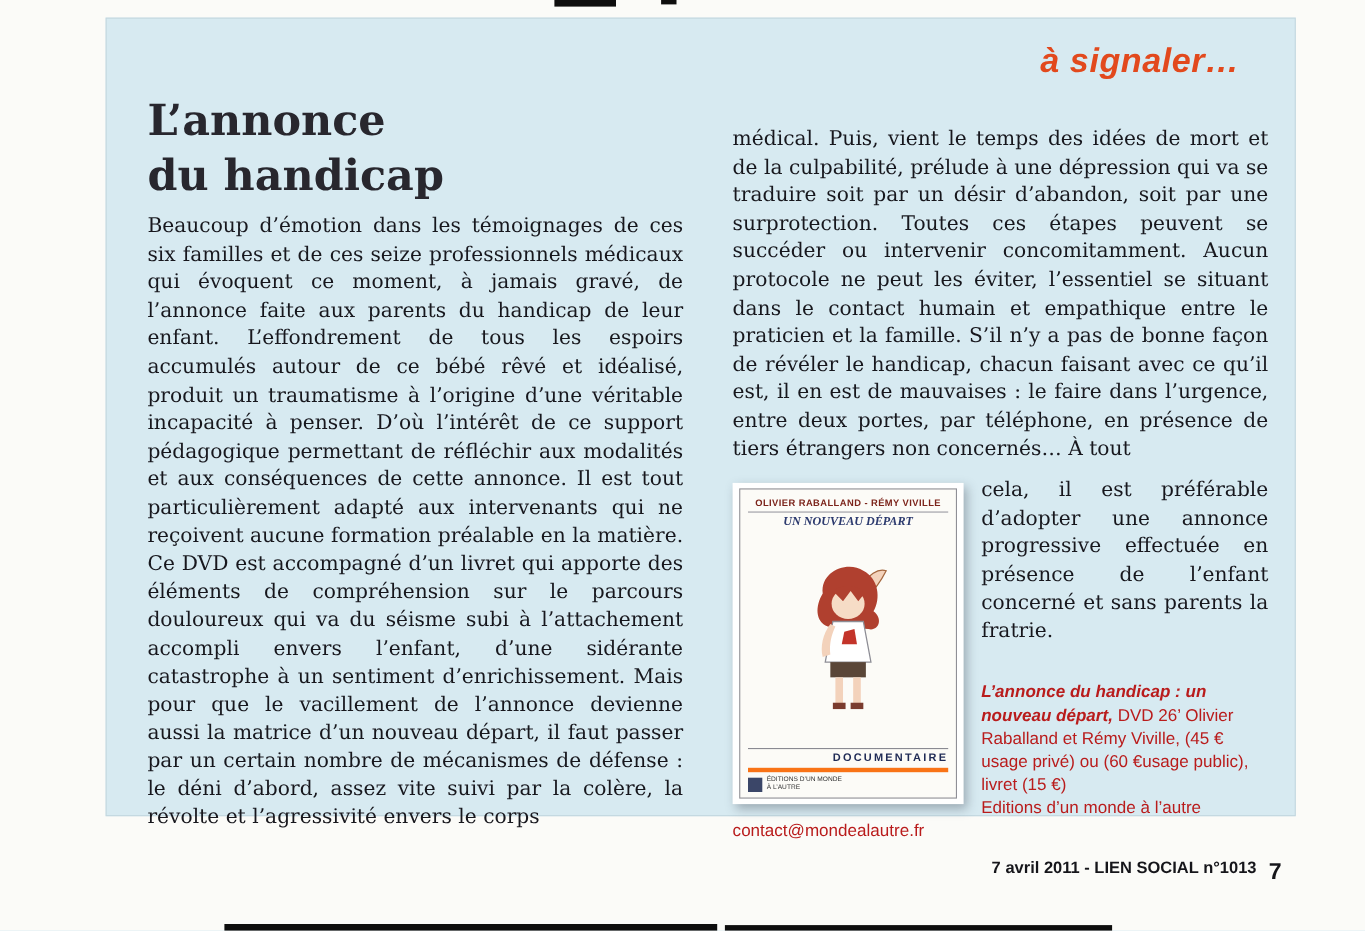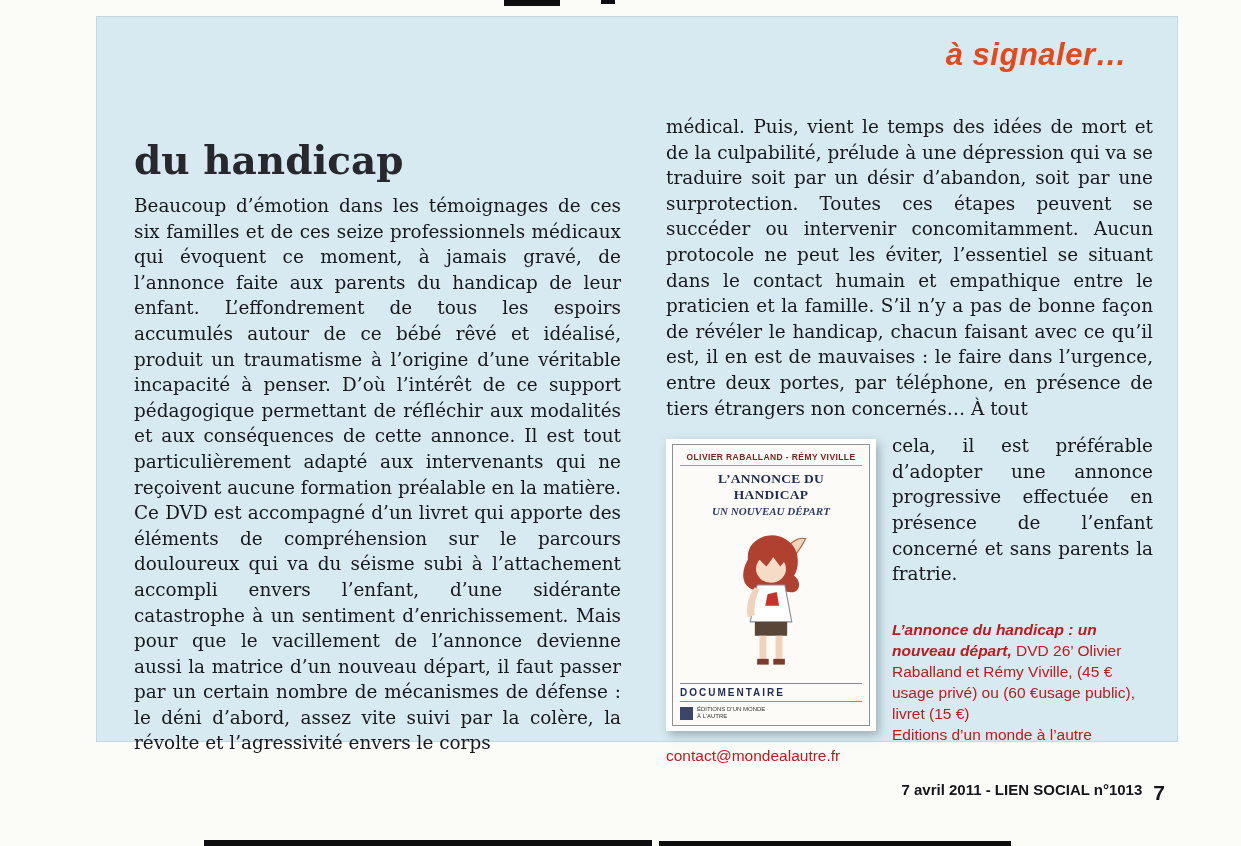--- a/index.html
+++ b/index.html
@@ -51,22 +51,22 @@
     font-family:"Liberation Serif", serif; font-size:13.5px; font-weight:700;
     color:#1f2a55; text-align:center; margin-top:5px; letter-spacing:.2px;
   }
   .cov-sub {
     font-family:"Liberation Serif", serif; font-style:italic; font-size:11px;
     font-weight:700; color:#2c3a6e; text-align:center; margin-top:2px;
   }
   .illo { flex:1; display:flex; align-items:center; justify-content:center; }
   .banner {
     font-family:"Liberation Sans", sans-serif; font-size:10px; font-weight:700;
-    letter-spacing:2px; color:#1f2a55; text-align:left; padding:3px 0;
-    border-top:1px solid #8a8a92; border-bottom:1px solid #f97316;
+    letter-spacing:2px; color:#1f2a55; text-align:right; padding:3px 0;
+    border-top:1px solid #8a8a92; border-bottom:4px solid #f97316;
   }
   .pub { display:flex; align-items:center; gap:4px; margin-top:4px; }
   .pub-logo { width:13px; height:13px; background:#3b4668; flex:0 0 auto; }
   .pub-text {
     font-family:"Liberation Sans", sans-serif; font-size:6px; line-height:7px;
     color:#333; text-transform:uppercase; width:70px;
   }
   .caption {
     font-family:"Liberation Sans", sans-serif; font-size:15.5px;
     line-height:21px; color:#b91c1c; margin-top:32px;
@@ -87,37 +87,36 @@
 </head>
 <body>
 
 <div>
 
   <div class="panel">
 
     <div class="signaler">à signaler…</div>
 
     <h1 class="title">
-      <br>
+      <span>L’annonce</span><br>
       <span>du handicap</span>
     </h1>
 
     <div class="col col-left">
       <p class="body">Beaucoup d’émotion dans les témoignages de ces six familles et de ces seize professionnels médicaux qui évoquent ce moment, à jamais gravé, de l’annonce faite aux parents du handicap de leur enfant. L’effondrement de tous les espoirs accumulés autour de ce bébé rêvé et idéalisé, produit un traumatisme à l’origine d’une véritable incapacité à penser. D’où l’intérêt de ce support pédagogique permettant de réfléchir aux modalités et aux conséquences de cette annonce. Il est tout particulièrement adapté aux intervenants qui ne reçoivent aucune formation préalable en la matière. Ce DVD est accompagné d’un livret qui apporte des éléments de compréhension sur le parcours douloureux qui va du séisme subi à l’attachement accompli envers l’enfant, d’une sidérante catastrophe à un sentiment d’enrichissement. Mais pour que le vacillement de l’annonce devienne aussi la matrice d’un nouveau départ, il faut passer par un certain nombre de mécanismes de défense : le déni d’abord, assez vite suivi par la colère, la révolte et l’agressivité envers le corps</p>
     </div>
 
     <div class="col col-right">
       <p class="body">médical. Puis, vient le temps des idées de mort et de la culpabilité, prélude à une dépression qui va se traduire soit par un désir d’abandon, soit par une surprotection. Toutes ces étapes peuvent se succéder ou intervenir concomitamment. Aucun protocole ne peut les éviter, l’essentiel se situant dans le contact humain et empathique entre le praticien et la famille. S’il n’y a pas de bonne façon de révéler le handicap, chacun faisant avec ce qu’il est, il en est de mauvaises : le faire dans l’urgence, entre deux portes, par téléphone, en présence de tiers étrangers non concernés… À tout</p>
 
       <div class="wrap">
 
         <div class="dvd">
           <div class="cover">
             <div class="authors">Olivier Raballand - Rémy Viville</div>
-            <div class="cov-title">L’ANNONCE DU HANDICAP</div>
             <div class="cov-sub">UN NOUVEAU DÉPART</div>
             <div class="illo">
               <svg width="120" height="150" viewBox="0 0 100 130" aria-hidden="true">
                 <path d="M58 28 C66 14 74 10 80 12 C76 20 70 28 64 34 Z" fill="#f3d2bb" stroke="#a4673f" stroke-width="1"></path>
                 <path d="M30 30 C28 12 50 4 62 12 C74 18 76 34 70 44 C78 50 74 60 66 58 L34 56 C24 52 24 40 30 30 Z" fill="#b0402f"></path>
                 <ellipse cx="50" cy="38" rx="13" ry="12" fill="#f6dcc6"></ellipse>
                 <path d="M37 30 C42 22 58 22 63 30 L58 36 L52 28 L46 36 L40 30 Z" fill="#b0402f"></path>
                 <path d="M38 52 L62 52 L68 84 L32 84 Z" fill="#ffffff" stroke="#8d8d95" stroke-width="1"></path>
                 <path d="M47 60 L55 58 L57 70 L45 70 Z" fill="#c3342a"></path>
                 <path d="M36 54 C30 62 28 72 30 80 L36 78 C35 70 37 62 40 56 Z" fill="#f3d2bb"></path>

